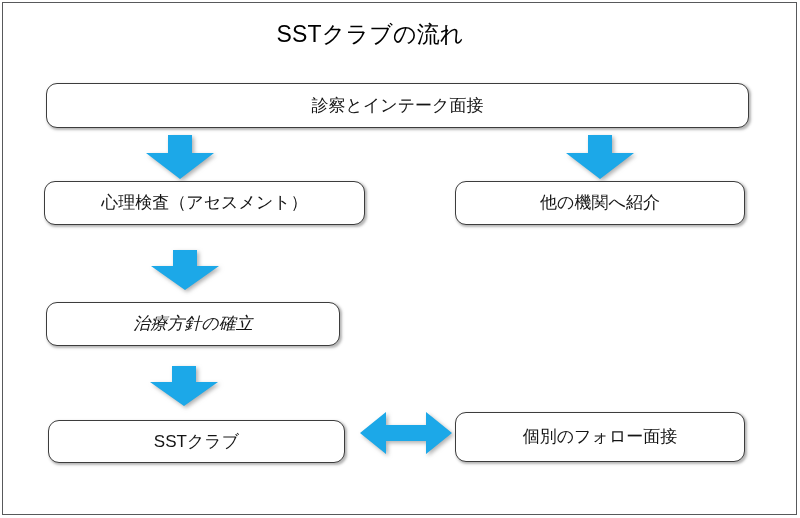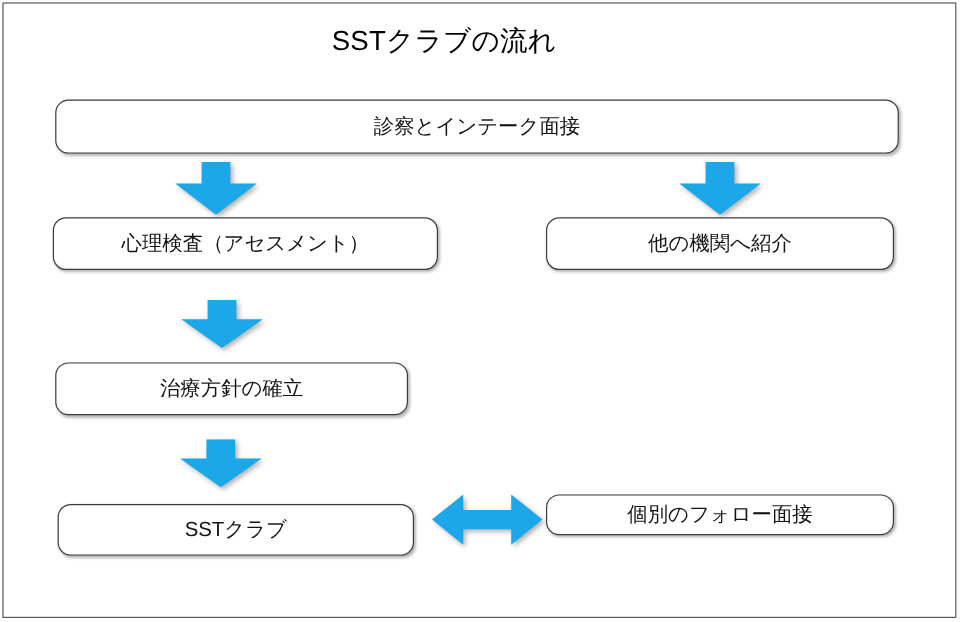--- a/index.html
+++ b/index.html
@@ -91,36 +91,36 @@
   <div class="node" style="left:455px; top:181px; width:290px; height:44px;">
     <span>他の機関へ紹介</span>
   </div>
 
   <div class="arrow" style="left:151px; top:250px; width:68px; height:40px;">
     <svg width="68" height="40" viewBox="0 0 68 40">
       <polygon points="22,0 46,0 46,16 68,16 34,40 0,16 22,16" fill="#1CA8E8"></polygon>
     </svg>
   </div>
 
-  <div class="node" style="left:46px; top:302px; width:294px; height:44px;">
+  <div class="node" style="left:46px; top:302px; width:294px; height:44px;font-style:italic;">
     <span>治療方針の確立</span>
   </div>
 
   <div class="arrow" style="left:150px; top:366px; width:68px; height:40px;">
     <svg width="68" height="40" viewBox="0 0 68 40">
       <polygon points="22,0 46,0 46,16 68,16 34,40 0,16 22,16" fill="#1CA8E8"></polygon>
     </svg>
   </div>
 
   <div class="node" style="left:48px; top:420px; width:297px; height:43px;">
     <span>SSTクラブ</span>
   </div>
 
   <div class="arrow" style="left:360px; top:410px; width:92px; height:46px;">
     <svg width="92" height="46" viewBox="0 0 92 46">
       <polygon points="0,23 26,2 26,15 66,15 66,2 92,23 66,44 66,31 26,31 26,44" fill="#1CA8E8"></polygon>
     </svg>
   </div>
 
-  <div class="node" style="left:455px; top:412px; width:290px; height:34px;">
+  <div class="node" style="left:455px; top:412px; width:290px; height:50px;">
     <span>個別のフォロー面接</span>
   </div>
 </div>
 
 </body></html>

